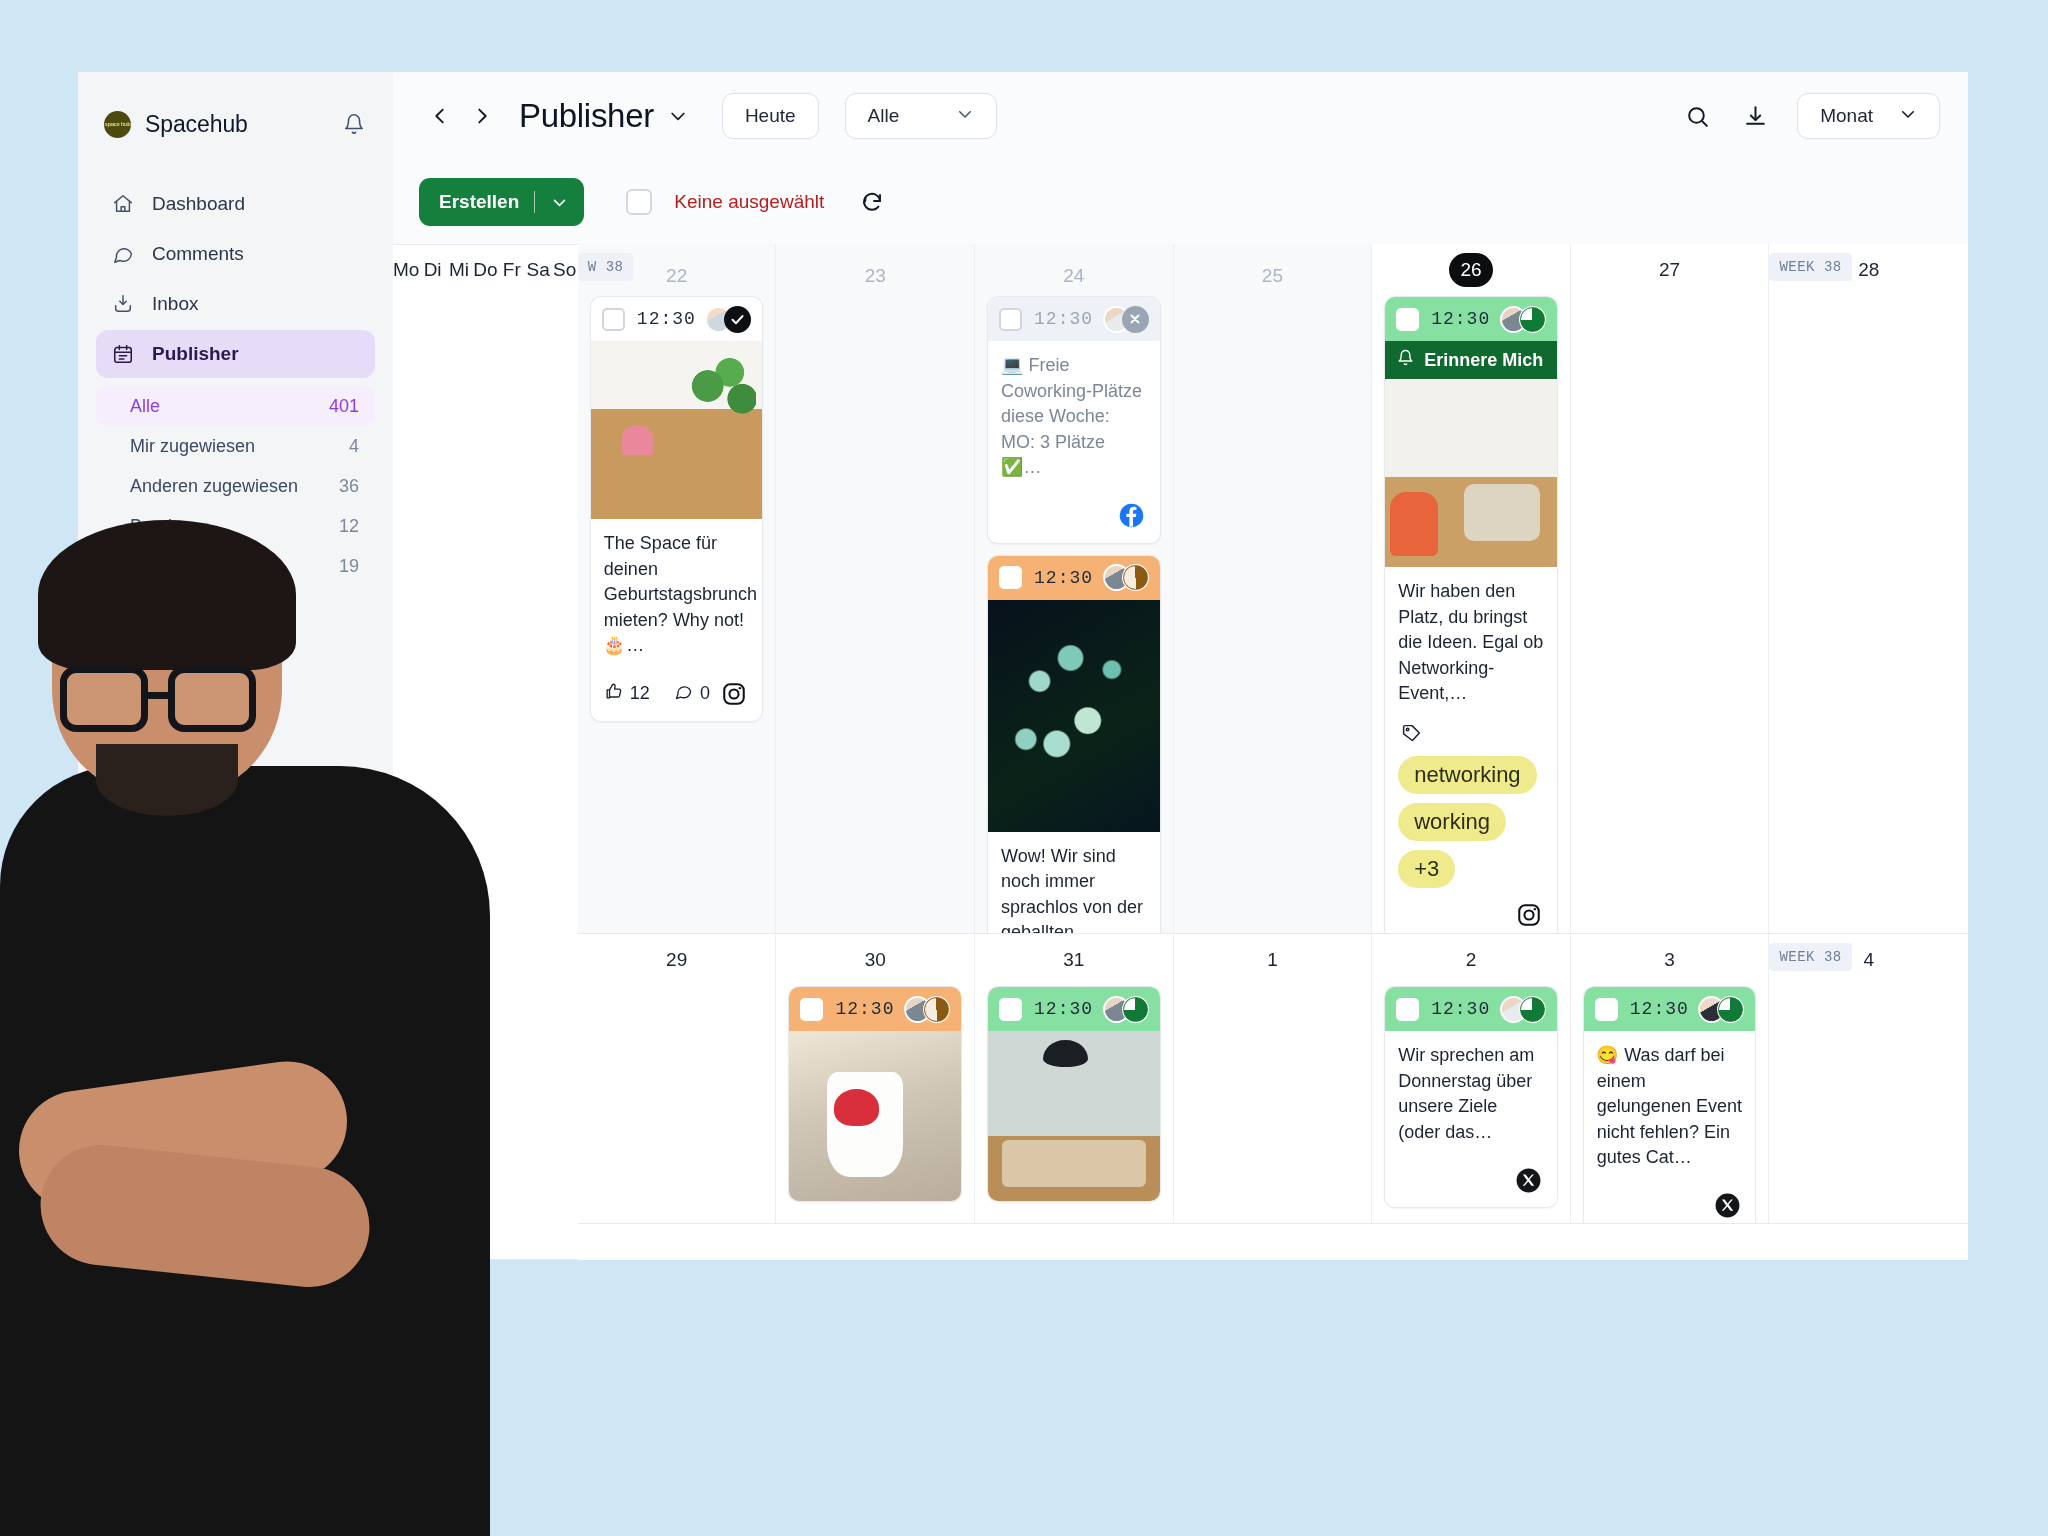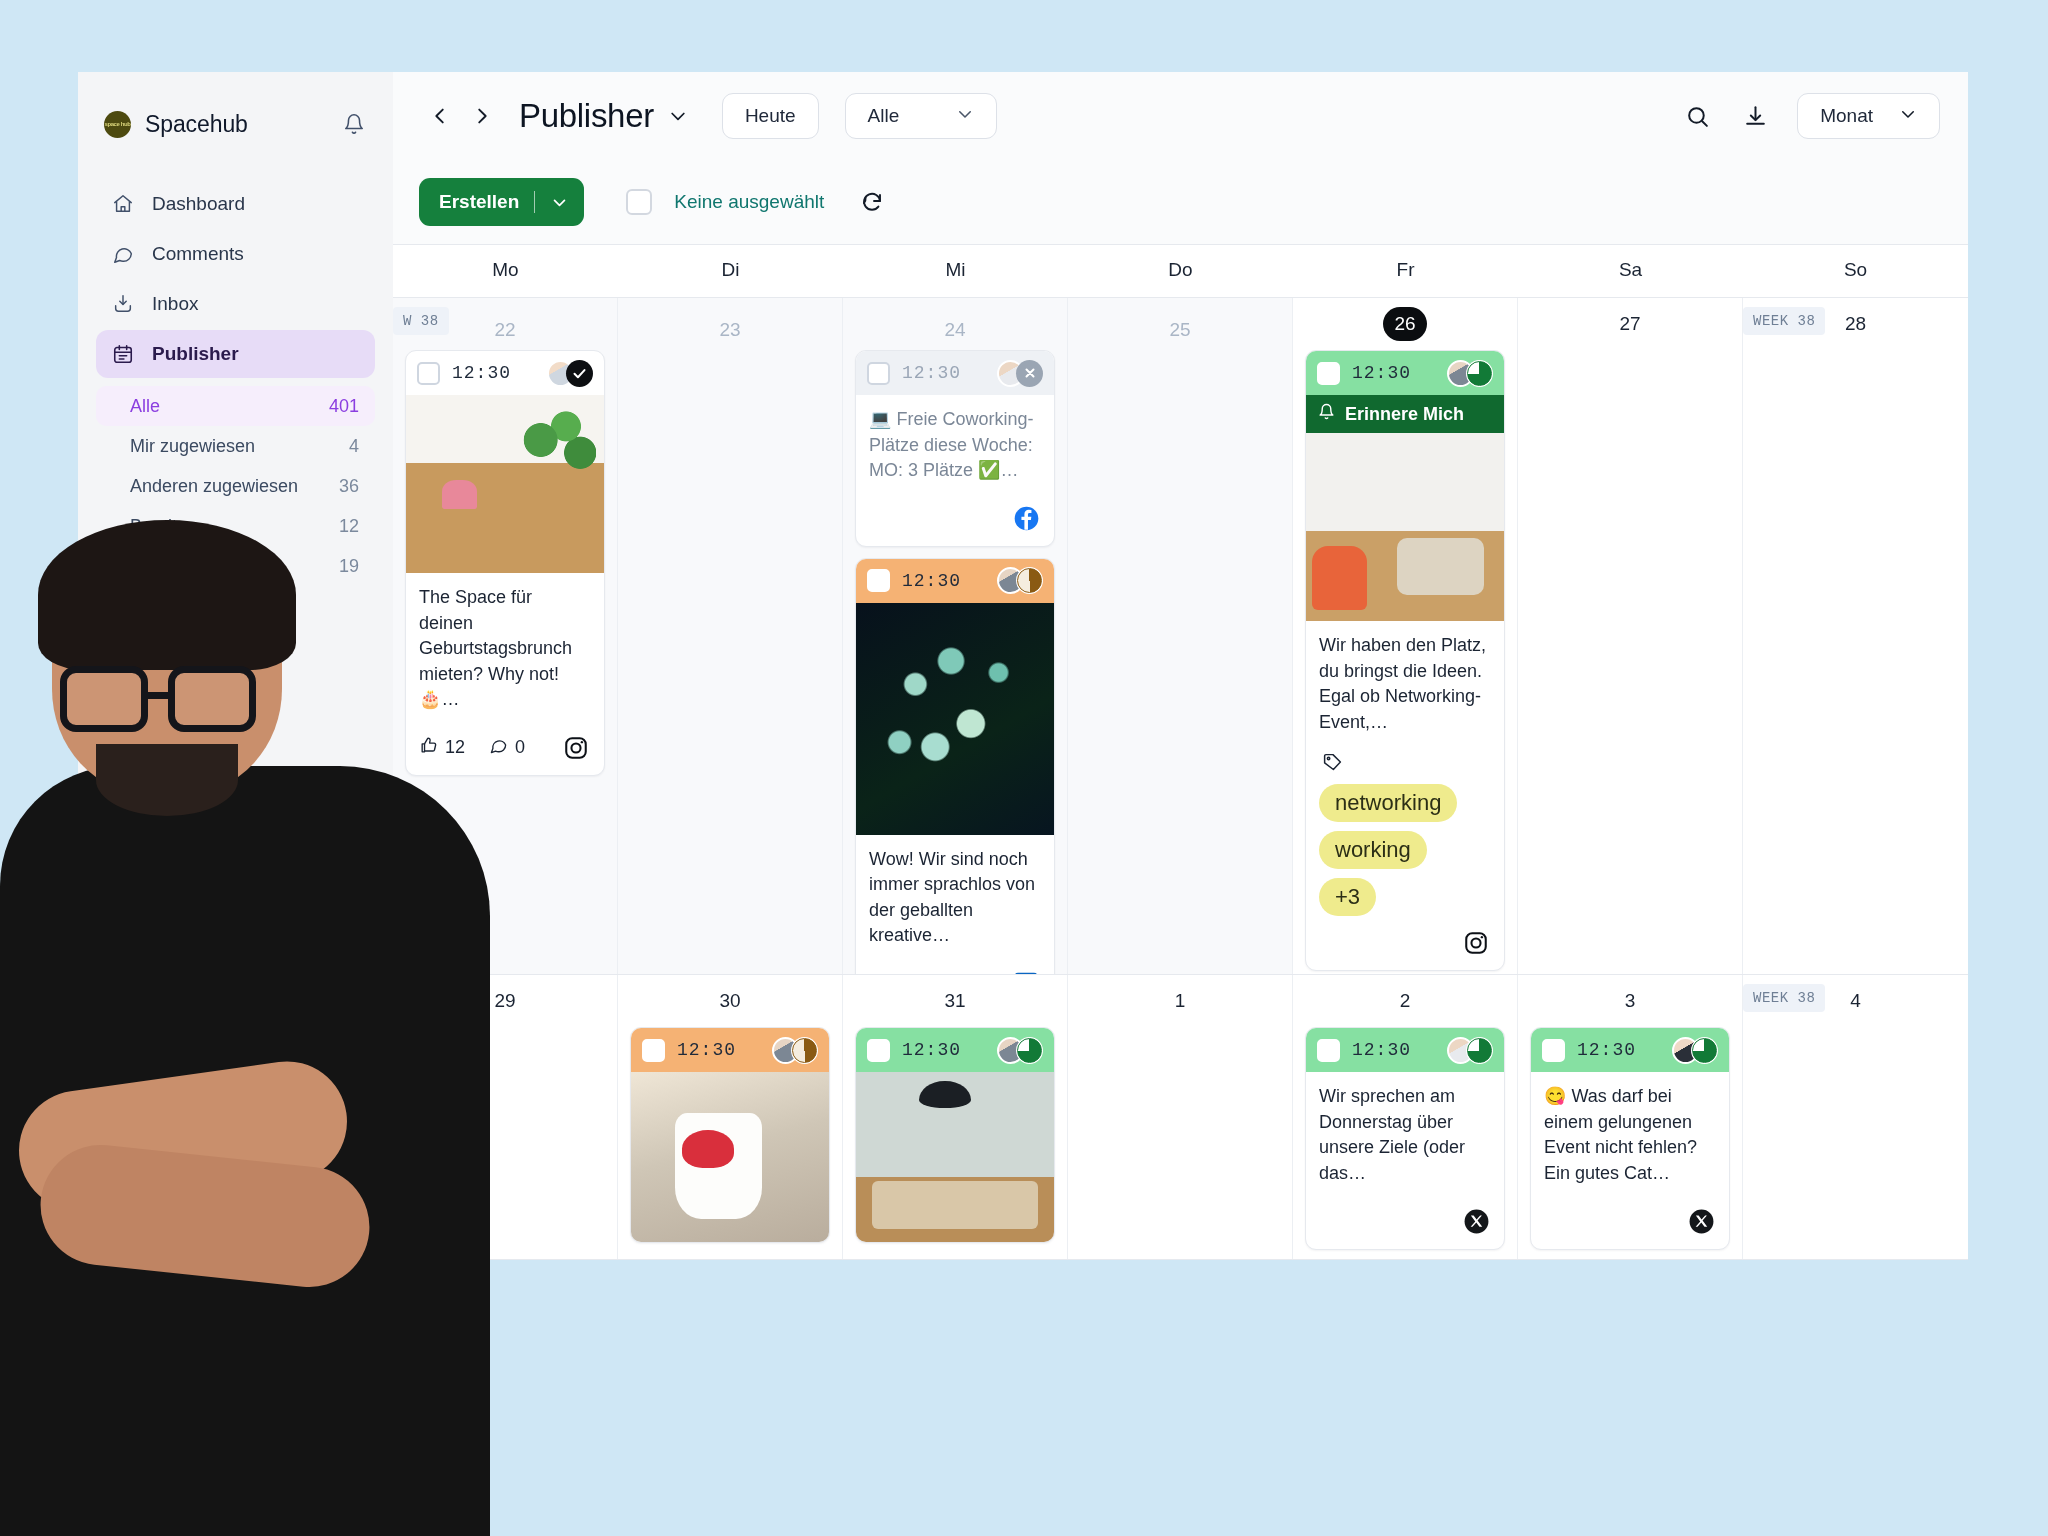--- a/index.html
+++ b/index.html
@@ -121,25 +121,25 @@
     font-size: 19px; font-weight: 600; cursor: pointer;
     overflow: hidden;
   }
   .create-btn .cb-label { padding: 0 15px 0 20px; }
   .create-btn .cb-div { width: 1px; height: 22px; background: rgba(255,255,255,.6); }
   .create-btn .cb-caret { padding: 0 16px; display:flex; align-items:center; }
   .select-box {
     width: 26px; height: 26px; border: 2px solid #d3d8e0;
     border-radius: 6px; background: #fff; margin-left: 42px; cursor: pointer;
   }
-  .sel-text { margin-left: 22px; font-size: 19px; color: #0f766e; }
+  .sel-text { margin-left: 22px; font-size: 19px; color: #b91c1c; }
   .refresh-btn { margin-left: 34px; width: 28px; height: 28px; display:flex; align-items:center; justify-content:center; cursor:pointer; }
 
   
-  .cal { flex: 1; display: flex; flex-direction: column; min-height: 0; }
+  .cal { flex: 1; display: flex; flex-direction: row; min-height: 0; }
   .dow-row {
     display: grid; grid-template-columns: repeat(7, 1fr);
     border-top: 1px solid #e6e9ee; border-bottom: 1px solid #e6e9ee;
     background: #fff;
   }
   .dow {
     text-align: center; font-size: 19px; color: #1b2433;
     padding: 14px 0 16px 0;
   }
   .weeks { flex: 1; display: flex; flex-direction: column; min-height: 0; }

